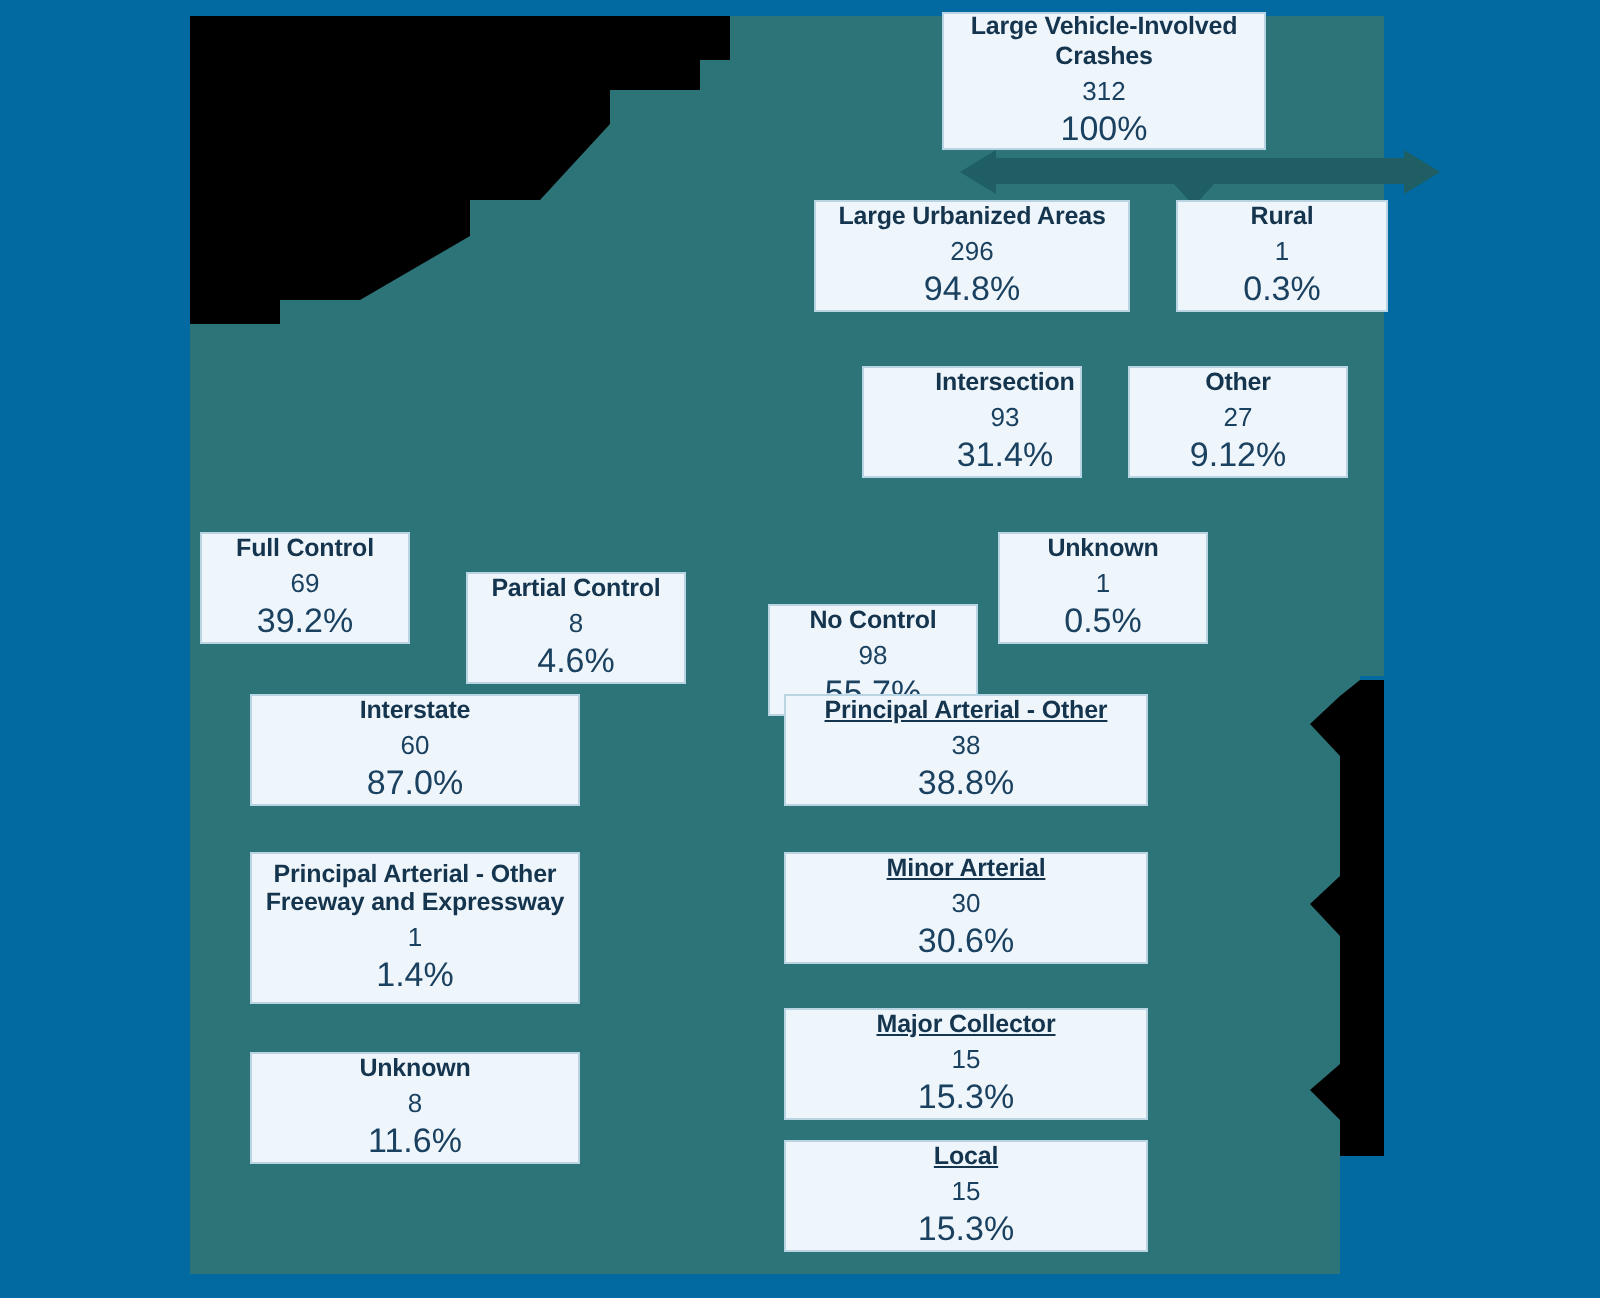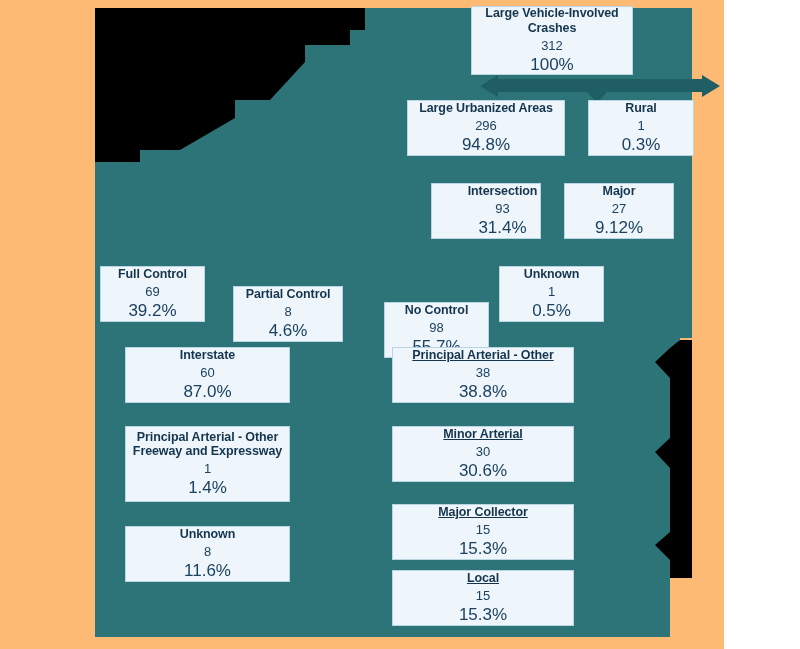--- a/index.html
+++ b/index.html
@@ -9,23 +9,23 @@
   }
   body {
     width: 800px;
     height: 649px;
     font-family: "Liberation Sans", sans-serif;
     overflow: hidden;
   }
 
   #canvas {
     position: relative;
-    width: 724px;
+    width: 800px;
     height: 649px;
-    background: #fdba74;
+    background: #0369a1;
   }
 
   
   #bg-svg {
     position: absolute;
     left: 0;
     top: 0;
     width: 800px;
     height: 649px;
   }
@@ -114,21 +114,21 @@
   </div>
 
 
   <div class="node" style="left:431px; top:183px; width:110px; height:56px;padding-left:36px;">
     <div class="n-title">Intersection</div>
     <div class="n-count">93</div>
     <div class="n-pct">31.4%</div>
   </div>
 
   <div class="node" style="left:564px; top:183px; width:110px; height:56px;">
-    <div class="n-title">Major</div>
+    <div class="n-title">Other</div>
     <div class="n-count">27</div>
     <div class="n-pct">9.12%</div>
   </div>
 
   <div class="node" style="left:100px; top:266px; width:105px; height:56px;">
     <div class="n-title">Full Control</div>
     <div class="n-count">69</div>
     <div class="n-pct">39.2%</div>
   </div>
 

